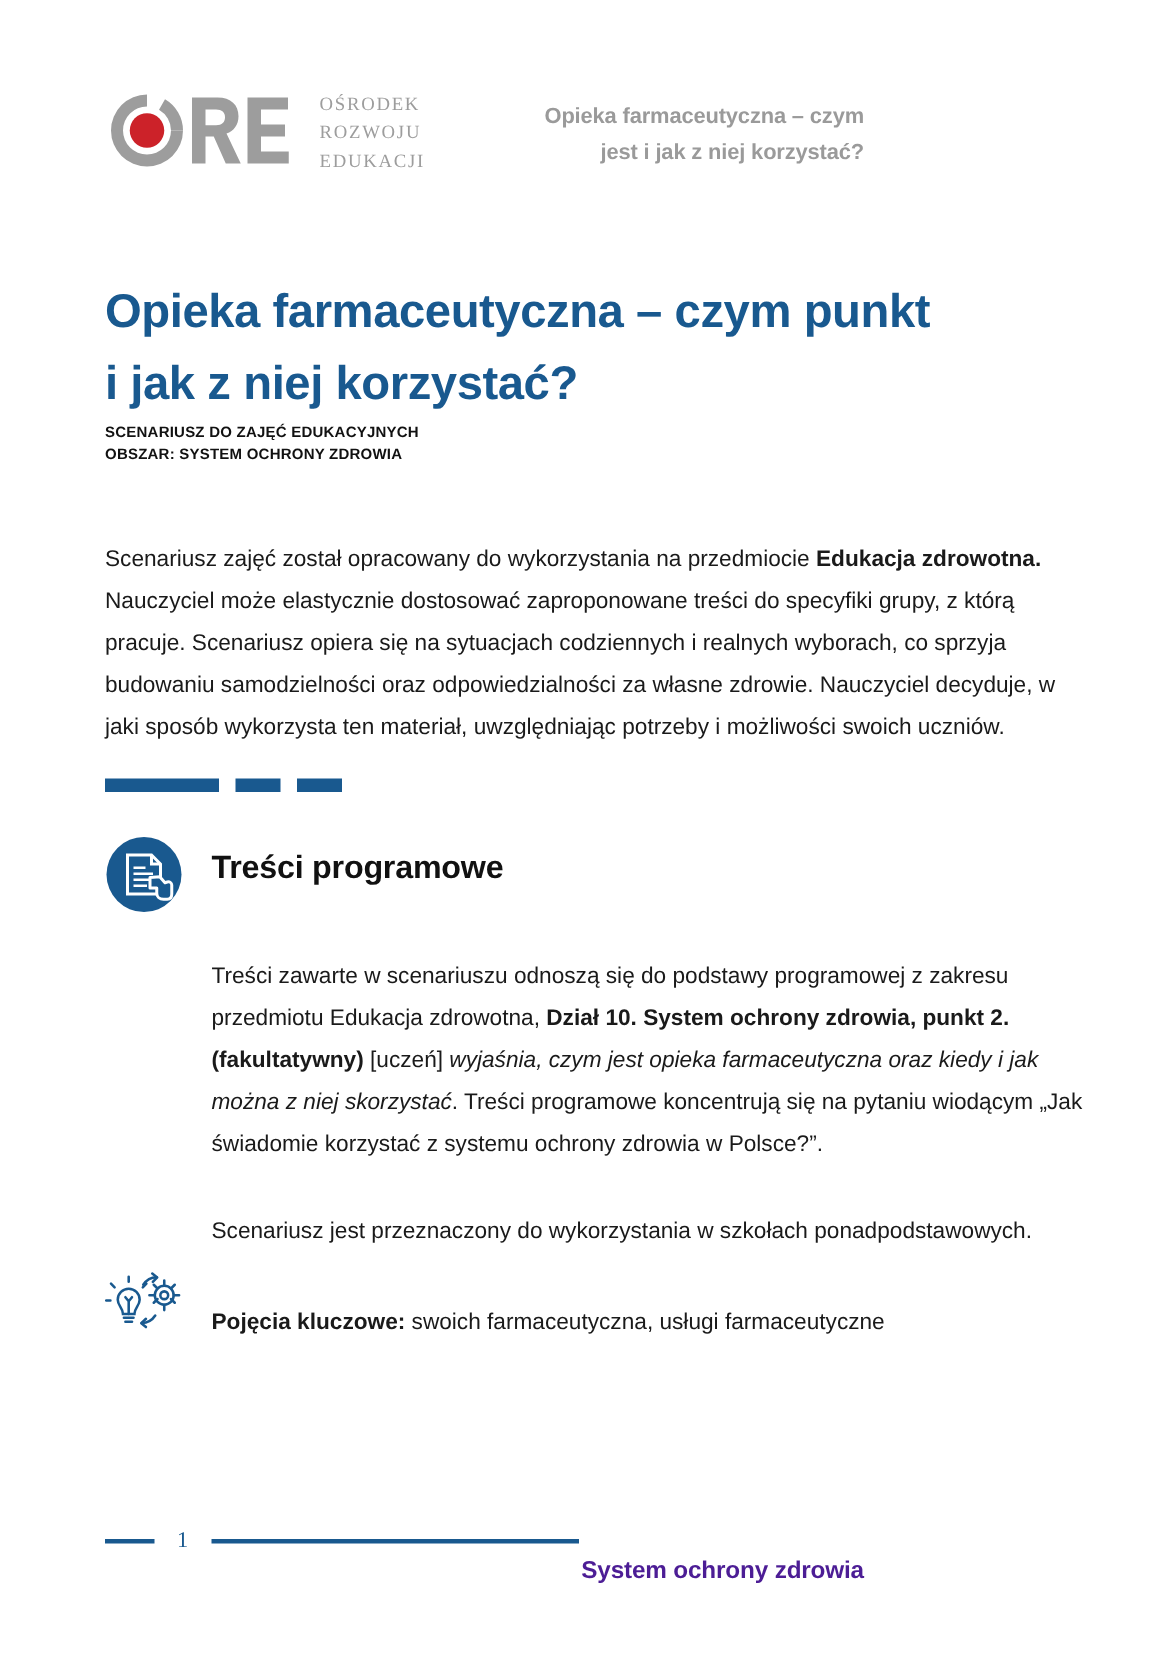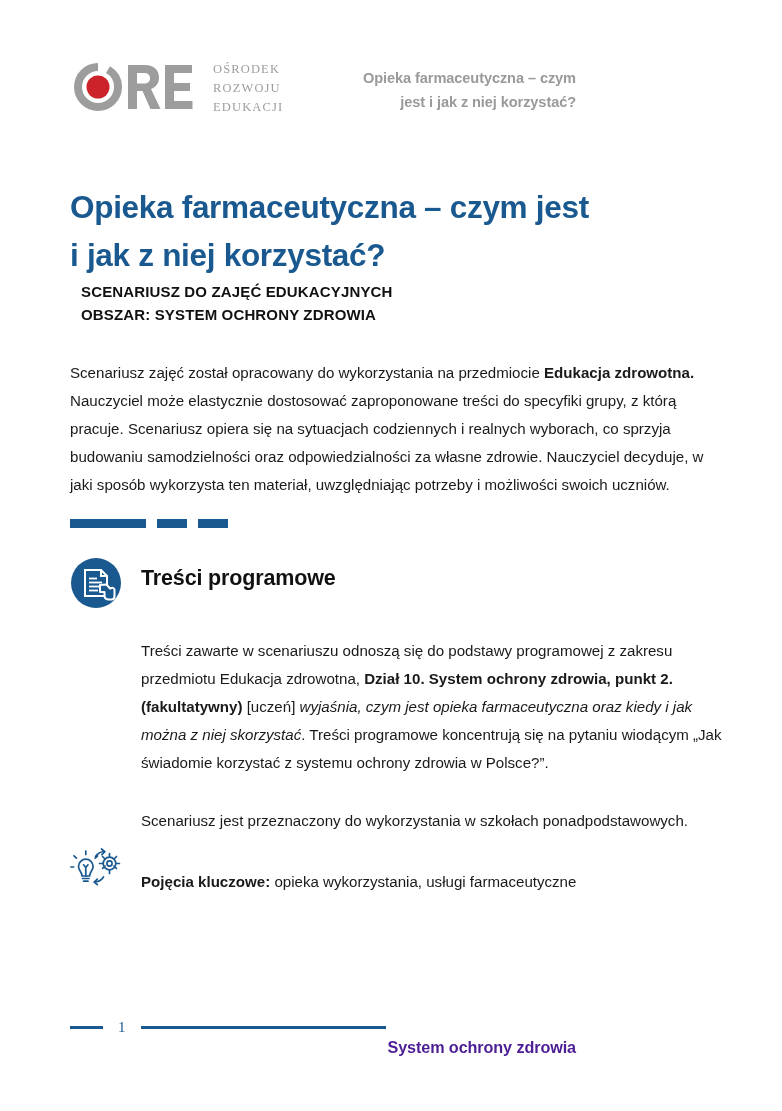--- a/index.html
+++ b/index.html
@@ -80,24 +80,24 @@
     width: 660px;
     color: #19598f;
     font-size: 31.5px;
     font-weight: bold;
     line-height: 1.52;
     letter-spacing: -0.3px;
   }
 
   .doc-subtitle {
     position: absolute;
-    left: 81px;
+    left: 70px;
     top: 281px;
     width: 660px;
-    font-size: 15px;
+    font-size: 10px;
     font-weight: bold;
     line-height: 1.52;
     color: #111111;
     letter-spacing: 0.15px;
   }
 
   
   .intro {
     position: absolute;
     left: 70px;
@@ -260,21 +260,21 @@
       </div>
     </div>
 
     <div class="header-title">
       <span>Opieka farmaceutyczna – czym</span><br>
       <span>jest i jak z niej korzystać?</span>
     </div>
   </div>
 
   <h1 class="doc-title">
-    <span>Opieka farmaceutyczna – czym jest</span><br>
+    <span>Opieka farmaceutyczna – czym punkt</span><br>
     <span>i jak z niej korzystać?</span>
   </h1>
 
   <div class="doc-subtitle">
     <span>SCENARIUSZ DO ZAJĘĆ EDUKACYJNYCH</span><br>
     <span>OBSZAR: SYSTEM OCHRONY ZDROWIA</span>
   </div>
 
   <p class="intro"><span>Scenariusz zajęć został opracowany do wykorzystania na przedmiocie </span><b>Edukacja zdrowotna.</b><span> Nauczyciel może elastycznie dostosować zaproponowane treści do specyfiki grupy, z którą pracuje. Scenariusz opiera się na sytuacjach codziennych i realnych wyborach, co sprzyja budowaniu samodzielności oraz odpowiedzialności za własne zdrowie. Nauczyciel decyduje, w jaki sposób wykorzysta ten materiał, uwzględniając potrzeby i możliwości swoich uczniów.</span></p>
 
@@ -333,21 +333,21 @@
                  M29.6 17.5 L33.2 17.5 M45.8 17.5 L49.4 17.5
                  M32.5 10.5 L35 13 M44 20 L46.5 22.5
                  M46.5 10.5 L44 13 M35 20 L32.5 22.5"></path>
 
         <path d="M25.5 10.5 A11 11 0 0 1 34.5 5.5"></path>
         <path d="M31.5 3 L34.8 5.6 L31.9 8.6" stroke-linejoin="round"></path>
         <path d="M33.5 31 A11 11 0 0 1 24.5 36"></path>
         <path d="M27.3 33.2 L24.2 36.1 L27.3 38.7" stroke-linejoin="round"></path>
       </g>
     </svg>
-    <p class="keywords-text"><b>Pojęcia kluczowe:</b><span> opieka wykorzystania, usługi farmaceutyczne</span></p>
+    <p class="keywords-text"><b>Pojęcia kluczowe:</b><span> swoich farmaceutyczna, usługi farmaceutyczne</span></p>
   </div>
 
   <div class="footer">
     <span class="footer-dash"></span>
     <span class="footer-pageno">1</span>
     <span class="footer-rule"></span>
     <span class="footer-title">System ochrony zdrowia</span>
   </div>
 
 </div>

